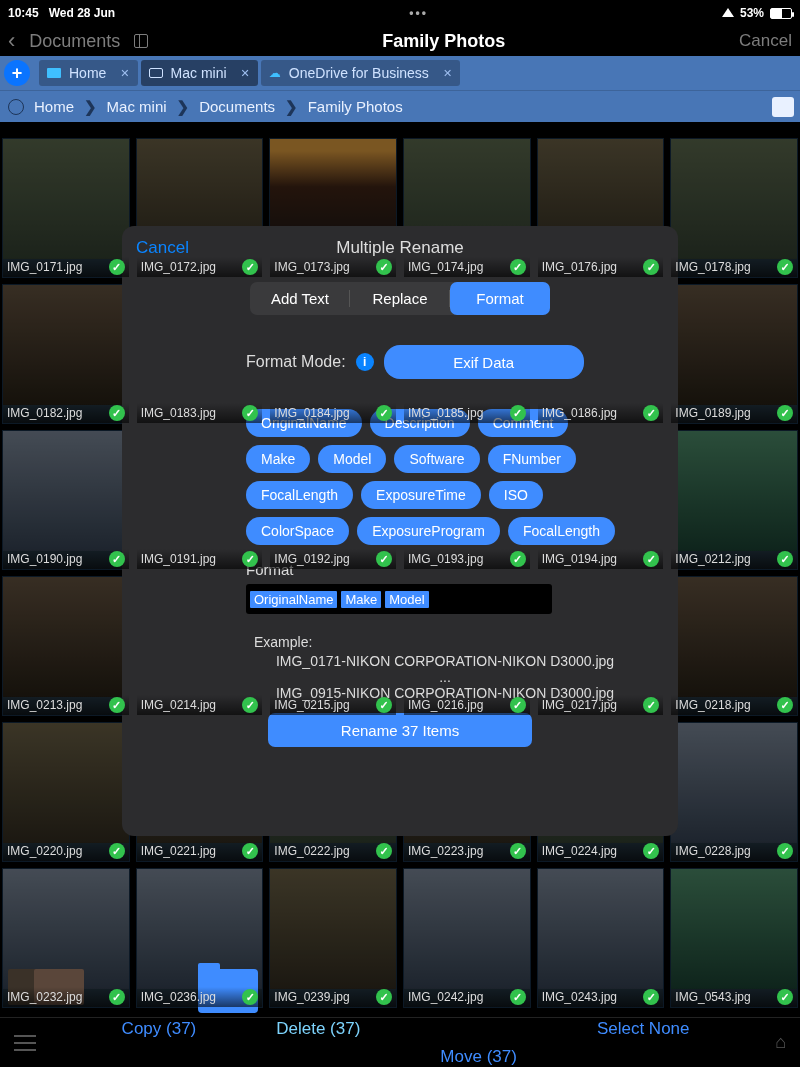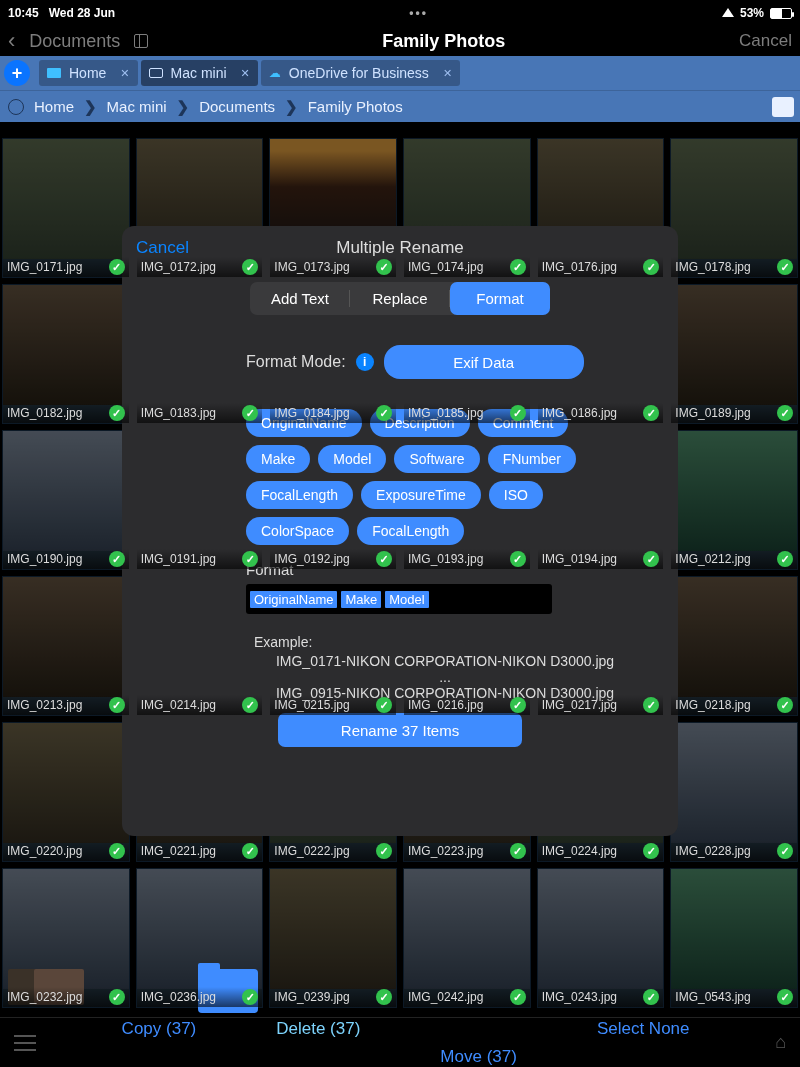--- a/index.html
+++ b/index.html
@@ -150,21 +150,21 @@
   .info{width:18px;height:18px;border-radius:50%;background:#0a84ff;display:inline-flex;align-items:center;justify-content:center;font-weight:700;font-size:12px;color:#fff;}
   .fmt-btn{width:200px;height:34px;background:#3f8cff;border-radius:16px;display:flex;align-items:center;justify-content:center;font-size:15px;color:#fff;}
   .chips{margin:0 0 10px 110px;display:flex;flex-wrap:wrap;gap:8px;max-width:390px;}
   .chip{background:#3f8cff;color:#fff;padding:6px 15px;border-radius:16px;font-size:14px;}
   .fmt-label{margin:6px 0 6px 110px;font-size:15px;}
   .fmt-input{margin:0 0 20px 110px;width:306px;height:30px;background:#000;border-radius:3px;padding:4px;display:flex;align-items:center;gap:4px;}
   .fmt-input span{background:#3f8cff;color:#fff;font-size:13px;padding:1px 4px;border-radius:1px;}
   .example{margin-left:90px;font-size:14px;text-align:center;}
   .example .exl{ text-align:left; margin-left:28px; margin-bottom:3px;}
   .rename-btn{
-    margin:12px auto 0 auto;width:244px;height:34px;background:#3f8cff;border-radius:7px;
+    margin:12px auto 0 auto;width:264px;height:34px;background:#3f8cff;border-radius:7px;
     display:flex;align-items:center;justify-content:center;font-size:15px;color:#fff;
   }
   
   .footer{
     position:absolute;left:0;right:0;bottom:0;height:50px;
     background:#000;border-top:1px solid #222;
     display:flex;align-items:center;justify-content:space-between;padding:0 14px;
   }
   .footer-actions{display:flex;gap:80px;flex:1;justify-content:center;font-size:17px;}
   .fa-copy{color:#3f8cff;}
@@ -527,20 +527,21 @@
       <span class="chip">Description</span>
       <span class="chip">Comment</span>
       <span class="chip">Make</span>
       <span class="chip">Model</span>
       <span class="chip">Software</span>
       <span class="chip">FNumber</span>
       <span class="chip">FocalLength</span>
       <span class="chip">ExposureTime</span>
       <span class="chip">ISO</span>
       <span class="chip">ColorSpace</span>
+      <span class="chip">ExposureProgram</span>
       <span class="chip">FocalLength</span>
     </div>
   <div class="fmt-label">Format</div>
   <div class="fmt-input">
     <span>OriginalName</span>
     <span>Make</span>
     <span>Model</span>
   </div>
   <div class="example">
     <div class="exl">Example:</div>

